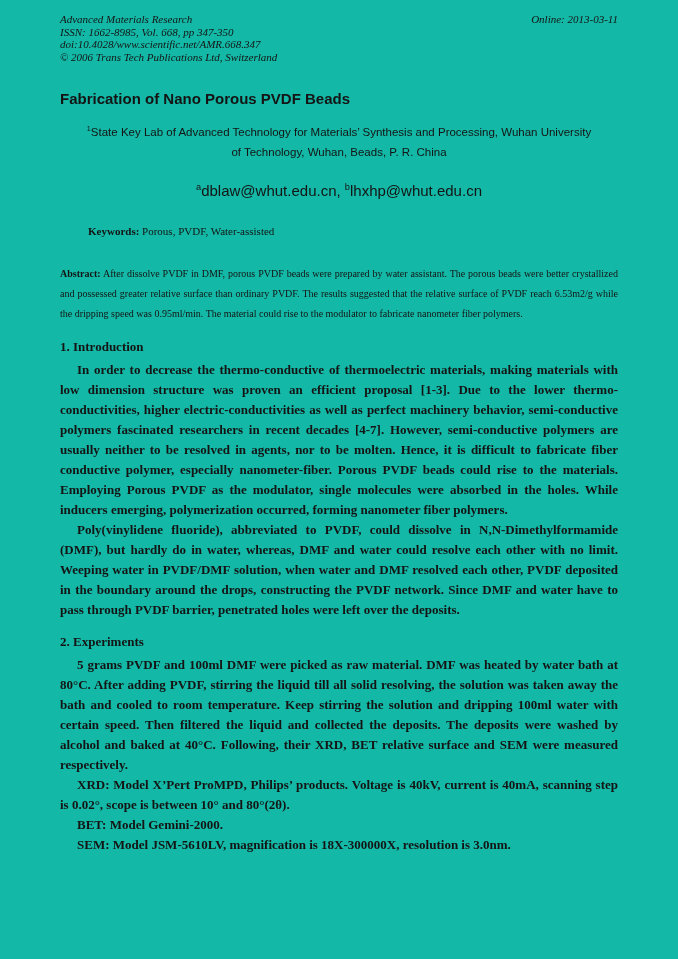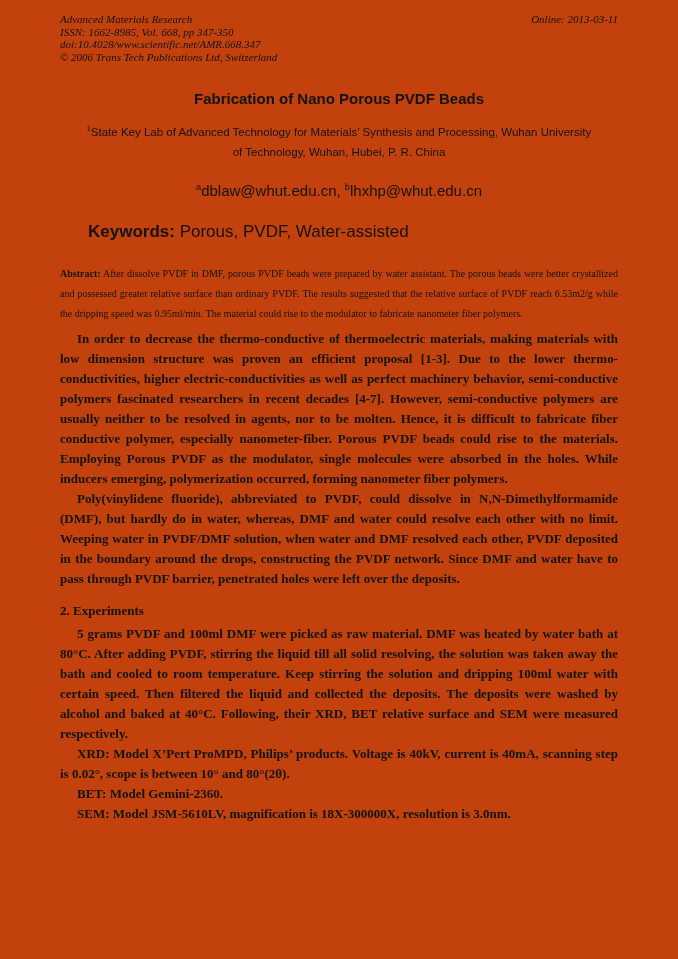--- a/index.html
+++ b/index.html
@@ -1,20 +1,20 @@
 <!DOCTYPE html>
 <html><head>
 <meta charset="utf-8">
 <style>
   * { margin: 0; padding: 0; box-sizing: border-box; }
   html, body { background: #888; }
   .page {
     width: 678px;
     height: 959px;
-    background: #c2410c;
+    background: #14b8a6;
     color: #141414;
     font-family: "Liberation Serif", serif;
     overflow: hidden;
     position: relative;
     margin: 0 auto;
   }
   .content {
     padding: 13px 60px 0 60px;
   }
   
@@ -24,21 +24,20 @@
     align-items: flex-start;
     font-style: italic;
     font-size: 11px;
     line-height: 12.5px;
   }
   .hdr-left div { white-space: nowrap; }
   .hdr-right { white-space: nowrap; }
   
   .title {
     margin-top: 26px;
-    text-align: center;
     font-family: "Liberation Sans", sans-serif;
     font-weight: bold;
     font-size: 15px;
     line-height: 19px;
   }
   .authors {
     margin-top: 23px;
     text-align: center;
     font-family: "Liberation Sans", sans-serif;
     font-size: 14px;
@@ -59,22 +58,22 @@
     line-height: 15px;
   }
   sup {
     font-size: 0.62em;
     vertical-align: super;
     line-height: 0;
   }
   
   .keywords {
     margin-top: 26px;
-    font-family: Liberation Sans, sans-serif;
-    font-size: 17px;
+    font-family: Liberation Serif, serif;
+    font-size: 11px;
     line-height: 15px;
     padding-left: 28px;
   }
   .keywords b { font-weight: bold; }
   
   .abstract {
     margin-top: 25px;
     font-size: 10px;
     line-height: 20px;
     text-align: justify;
@@ -108,31 +107,32 @@
         <div>ISSN: 1662-8985, Vol. 668, pp 347-350</div>
         <div>doi:10.4028/www.scientific.net/AMR.668.347</div>
         <div>© 2006 Trans Tech Publications Ltd, Switzerland</div>
       </div>
       <div class="hdr-right">Online: 2013-03-11</div>
     </div>
 
     <div class="title">Fabrication of Nano Porous PVDF Beads</div>
 
 
-    <div class="affiliation"><sup>1</sup><span>State Key Lab of Advanced Technology for Materials’ Synthesis and Processing, Wuhan University</span><br><span>of Technology, Wuhan, Hubei, P. R. China</span></div>
+    <div class="affiliation"><sup>1</sup><span>State Key Lab of Advanced Technology for Materials’ Synthesis and Processing, Wuhan University</span><br><span>of Technology, Wuhan, Beads, P. R. China</span></div>
 
     <div class="emails"><sup>a</sup><span>dblaw@whut.edu.cn,</span> <sup>b</sup><span>lhxhp@whut.edu.cn</span></div>
 
     <div class="keywords"><b>Keywords:</b> <span>Porous, PVDF, Water-assisted</span></div>
 
     <div class="abstract"><b>Abstract:</b> <span>After dissolve PVDF in DMF, porous PVDF beads were prepared by water assistant. The porous beads were better crystallized and possessed greater relative surface than ordinary PVDF. The results suggested that the relative surface of PVDF reach 6.53m2/g while the dripping speed was 0.95ml/min. The material could rise to the modulator to fabricate nanometer fiber polymers.</span></div>
 
+    <div class="sec-heading h1">1. Introduction</div>
     <div class="para first">In order to decrease the thermo-conductive of thermoelectric materials, making materials with low dimension structure was proven an efficient proposal [1-3]. Due to the lower thermo-conductivities, higher electric-conductivities as well as perfect machinery behavior, semi-conductive polymers fascinated researchers in recent decades [4-7]. However, semi-conductive polymers are usually neither to be resolved in agents, nor to be molten. Hence, it is difficult to fabricate fiber conductive polymer, especially nanometer-fiber. Porous PVDF beads could rise to the materials. Employing Porous PVDF as the modulator, single molecules were absorbed in the holes. While inducers emerging, polymerization occurred, forming nanometer fiber polymers.</div>
     <div class="para">Poly(vinylidene fluoride), abbreviated to PVDF, could dissolve in N,N-Dimethylformamide (DMF), but hardly do in water, whereas, DMF and water could resolve each other with no limit. Weeping water in PVDF/DMF solution, when water and DMF resolved each other, PVDF deposited in the boundary around the drops, constructing the PVDF network. Since DMF and water have to pass through PVDF barrier, penetrated holes were left over the deposits.</div>
 
     <div class="sec-heading h2">2. Experiments</div>
     <div class="para first">5 grams PVDF and 100ml DMF were picked as raw material. DMF was heated by water bath at 80°C. After adding PVDF, stirring the liquid till all solid resolving, the solution was taken away the bath and cooled to room temperature. Keep stirring the solution and dripping 100ml water with certain speed. Then filtered the liquid and collected the deposits. The deposits were washed by alcohol and baked at 40°C. Following, their XRD, BET relative surface and SEM were measured respectively.</div>
     <div class="para">XRD: Model X’Pert ProMPD, Philips’ products. Voltage is 40kV, current is 40mA, scanning step is 0.02°, scope is between 10° and 80°(2θ).</div>
-    <div class="para">BET: Model Gemini-2360.</div>
+    <div class="para">BET: Model Gemini-2000.</div>
     <div class="para">SEM: Model JSM-5610LV, magnification is 18X-300000X, resolution is 3.0nm.</div>
 
   </div>
 </div>
 
 </body></html>

